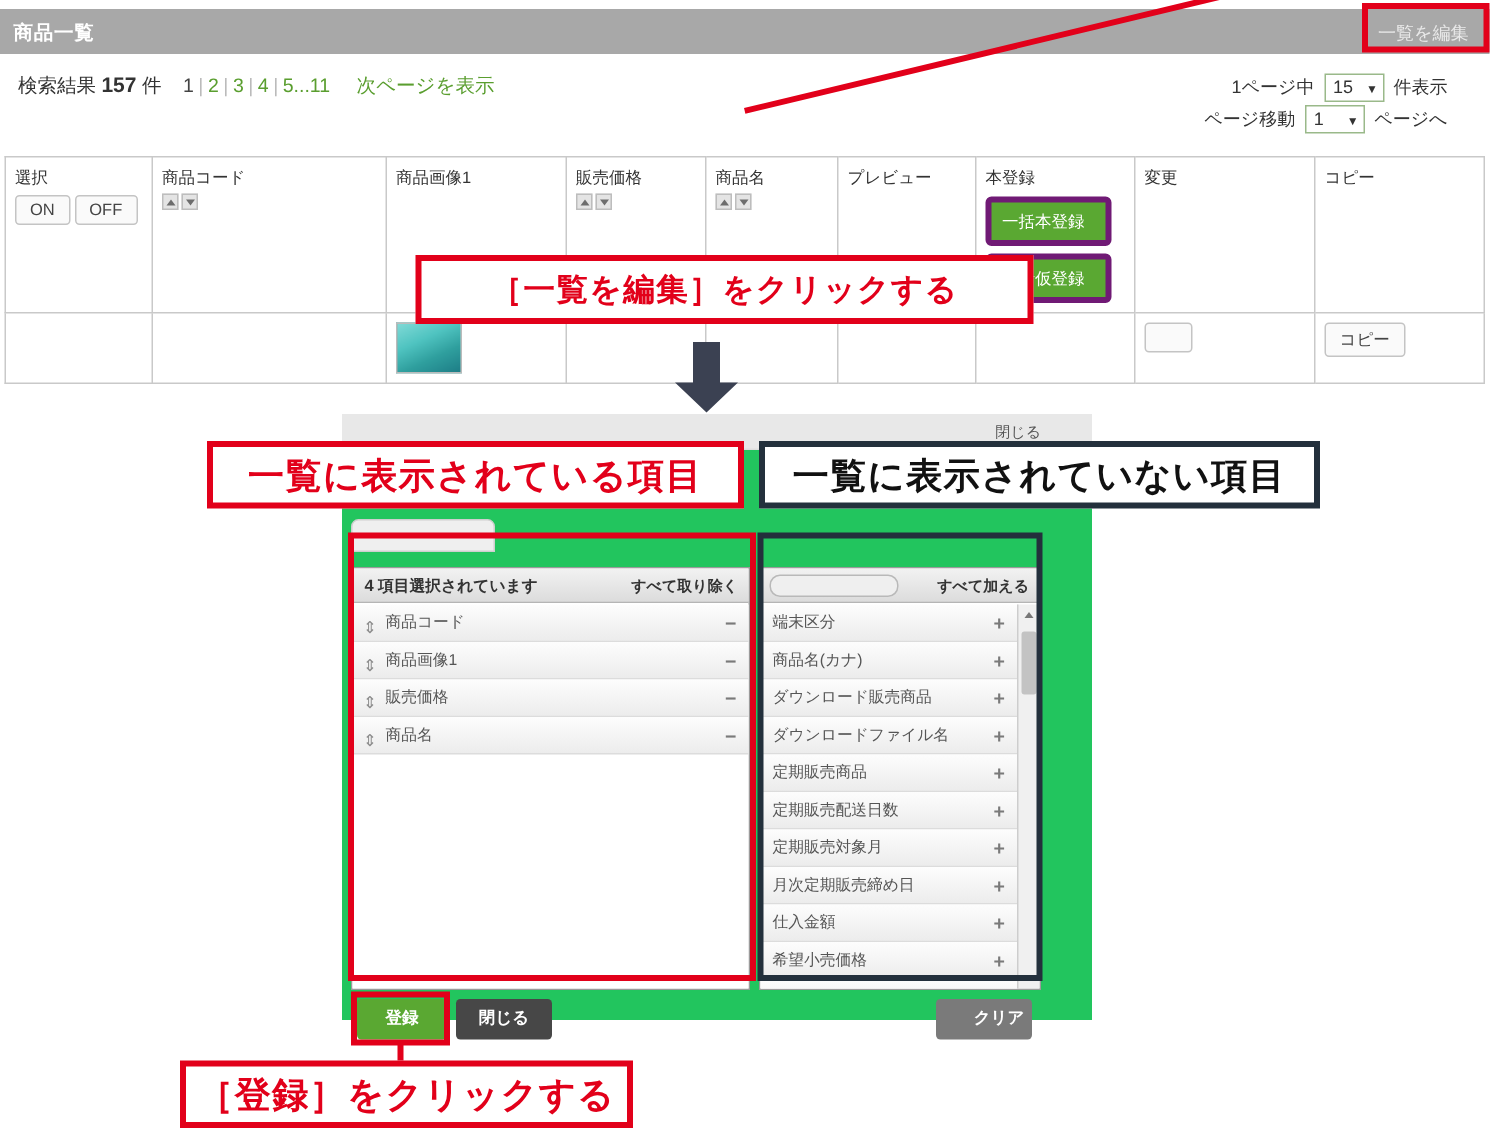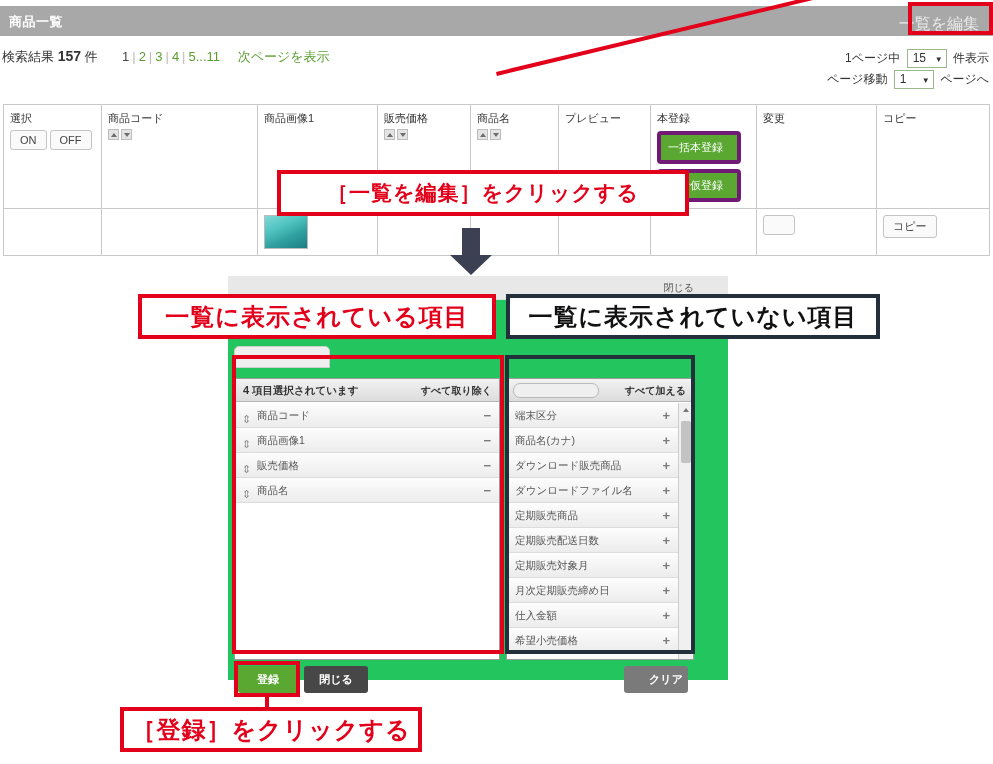--- a/index.html
+++ b/index.html
@@ -21,32 +21,32 @@
     position: absolute; left: 0; top: 6px; width: 993px; height: 30px;
     background: #a8a8a8;
   }
   .titlebar .title {
     position: absolute; left: 9px; top: 7px;
     font-size: 13px; font-weight: bold; color: #ffffff;
     letter-spacing: .5px;
   }
   .titlebar .edit-link {
     position: absolute; right: 14px; top: 8px;
-    font-size: 16px; color: #e9e9e9; cursor: pointer;
-  }
-
-  .resultline { position: absolute; left: 2px; top: 48px; font-size: 13px; color: #333; }
+    font-size: 12px; color: #e9e9e9; cursor: pointer;
+  }
+
+  .resultline { position: absolute; left: 12px; top: 48px; font-size: 13px; color: #333; }
   .resultline .cnt { font-weight: bold; font-size: 14px; }
   .pager { position: absolute; left: 122px; top: 48px; font-size: 13px; }
   .pager .pg { color: #444; }
   .pager .pg.link { color: #5a9e2f; cursor: pointer; }
   .pager .sep { color: #bbb; margin: 0 3px; }
   .pager .next { color: #5a9e2f; margin-left: 14px; cursor: pointer; }
 
-  .pagectl { position: absolute; right: 4px; top: 48px; text-align: right; font-size: 12px; line-height: 21px; }
+  .pagectl { position: absolute; right: 28px; top: 48px; text-align: right; font-size: 12px; line-height: 21px; }
   .pagectl .row { white-space: nowrap; }
   .mini-select {
     display: inline-block; border: 1px solid #9ab98a; background: #fff;
     height: 19px; line-height: 17px; padding: 0 2px 0 5px; margin: 0 3px;
     font-size: 12px; vertical-align: middle; min-width: 40px; text-align: left;
     position: relative; cursor: pointer;
   }
   .mini-select .v { display: inline-block; min-width: 16px; }
   .mini-select .caret { font-size: 8px; color: #333; margin-left: 6px; }
 

